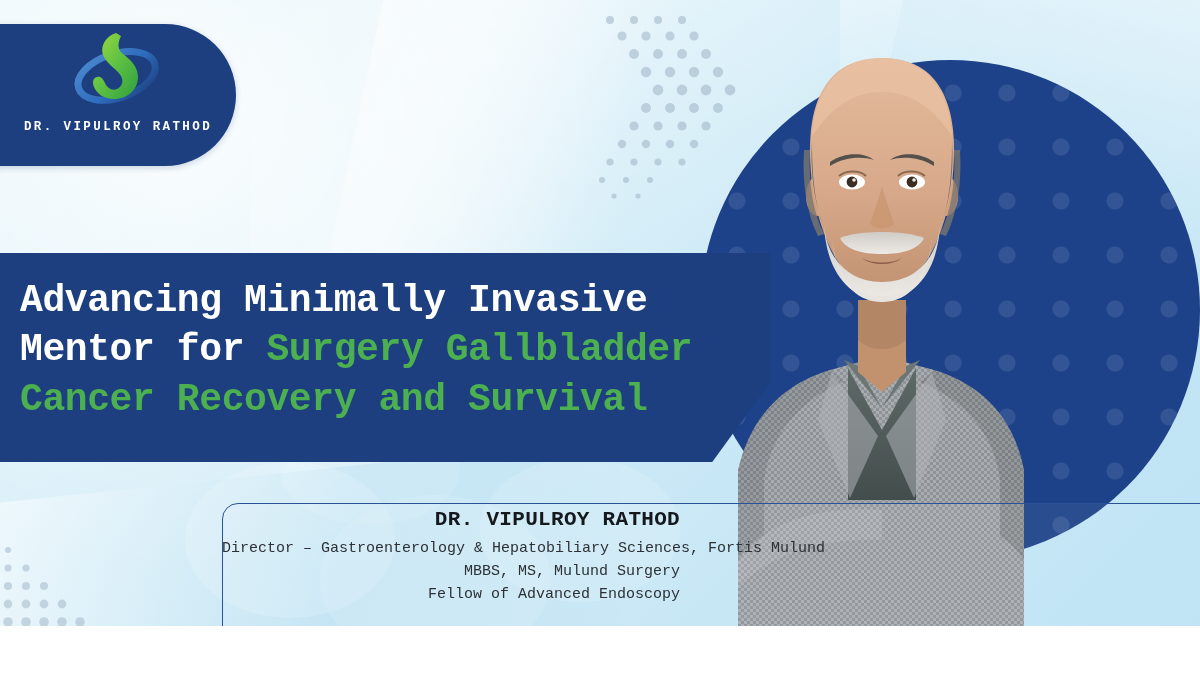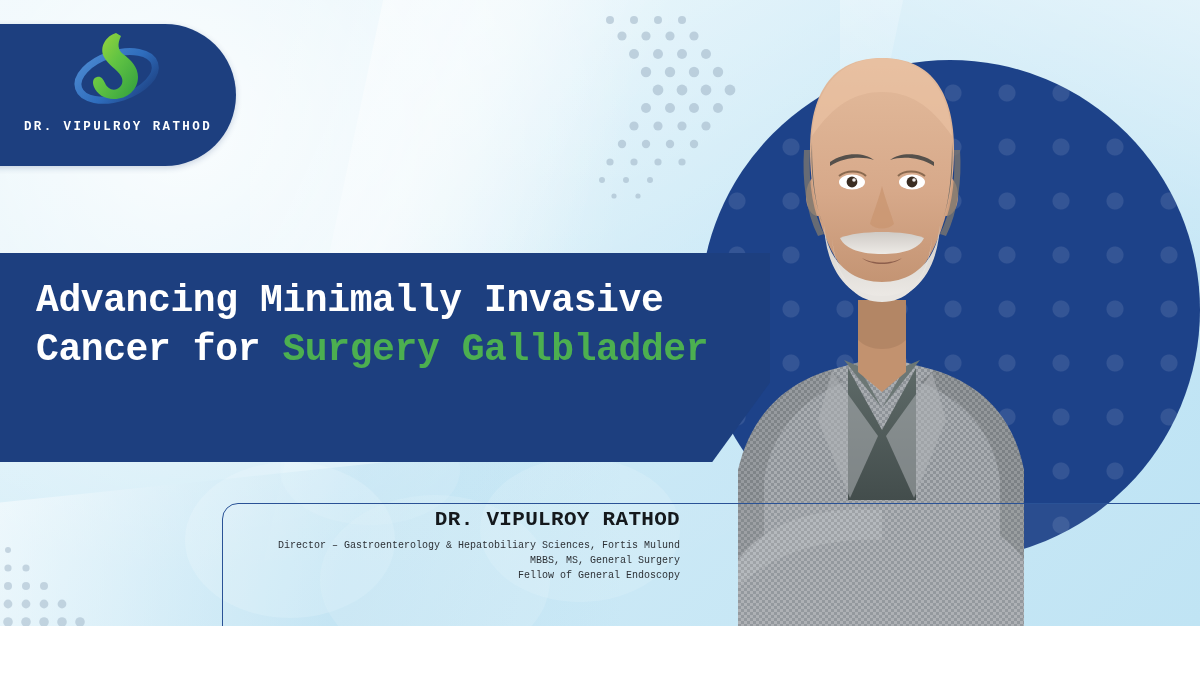--- a/index.html
+++ b/index.html
@@ -127,21 +127,21 @@
   .headline-band {
     position: absolute;
     left: 0px; top: 253px;
     width: 770px; height: 209px;
     background: #1d3f7f;
     clip-path: polygon(0 0, 100% 0, 100% 62%, 92.5% 100%, 0 100%);
     box-sizing: border-box;
   }
   .headline-text {
     position: absolute;
-    left: 36px; top: 276px;
+    left: 20px; top: 276px;
     width: 680px;
     font-size: 38px;
     font-weight: bold;
     line-height: 1.30;
     letter-spacing: -0.4px;
     color: #ffffff;
   }
   .headline-text .hl-green { color: #4caf50; }
 
   
@@ -170,21 +170,21 @@
     color: #24282c;
   }
   .cred-name {
     font-size: 21px;
     font-weight: bold;
     letter-spacing: 0.3px;
     color: #15191d;
     margin-bottom: 7px;
   }
   .cred-line {
-    font-size: 10px;
+    font-size: 15px;
     line-height: 1.52;
     color: #2d3136;
     white-space: nowrap;
   }
 </style>
 </head>
 <body>
 
 <div class="banner">
 
@@ -313,21 +313,22 @@
                C 49 39, 40 35, 36 27
                C 31 17, 38 6, 48 3
                Z" fill="url(#gStomach)"></path>
     </svg>
     <div class="logo-text">DR. VIPULROY RATHOD</div>
   </div>
 
   <div class="headline-band"></div>
   <div class="headline-text">
     <div>Advancing Minimally Invasive</div>
-    <div><span>Cancer for </span><span class="hl-green">Surgery Gallbladder</span></div>
+    <div><span>Mentor for </span><span class="hl-green">Surgery Gallbladder</span></div>
+    <div class="hl-green">Cancer Recovery and Survival</div>
   </div>
 
   <svg class="portrait" viewBox="0 0 420 675">
     <defs>
       <linearGradient id="gSuit" x1="0" y1="0" x2="1" y2="1">
         <stop offset="0%" stop-color="#b9bcbe"></stop>
         <stop offset="50%" stop-color="#9ba0a4"></stop>
         <stop offset="100%" stop-color="#7e8389"></stop>
       </linearGradient>
       <pattern id="pCheck" width="6" height="6" patternUnits="userSpaceOnUse">
@@ -408,17 +409,17 @@
     <path d="M160 238 C 164 282, 184 302, 210 302 C 236 302, 256 282, 260 238
              C 256 278, 238 296, 210 296 C 182 296, 164 278, 160 238 Z" fill="#e8e5e1"></path>
 
     <path d="M190 258 C 200 264, 220 264, 230 258 C 220 266, 200 266, 190 258 Z" fill="#8d5f4c"></path>
   </svg>
 
   <div class="cred-box"></div>
   <div class="cred-inner">
     <div class="cred-name">DR. VIPULROY RATHOD</div>
     <div class="cred-line">Director – Gastroenterology &amp; Hepatobiliary Sciences, Fortis Mulund</div>
-    <div class="cred-line">MBBS, MS, General Surgery</div>
-    <div class="cred-line">Fellow of General Endoscopy</div>
+    <div class="cred-line">MBBS, MS, Mulund Surgery</div>
+    <div class="cred-line">Fellow of Advanced Endoscopy</div>
   </div>
 
 </div>
 
 </body></html>

